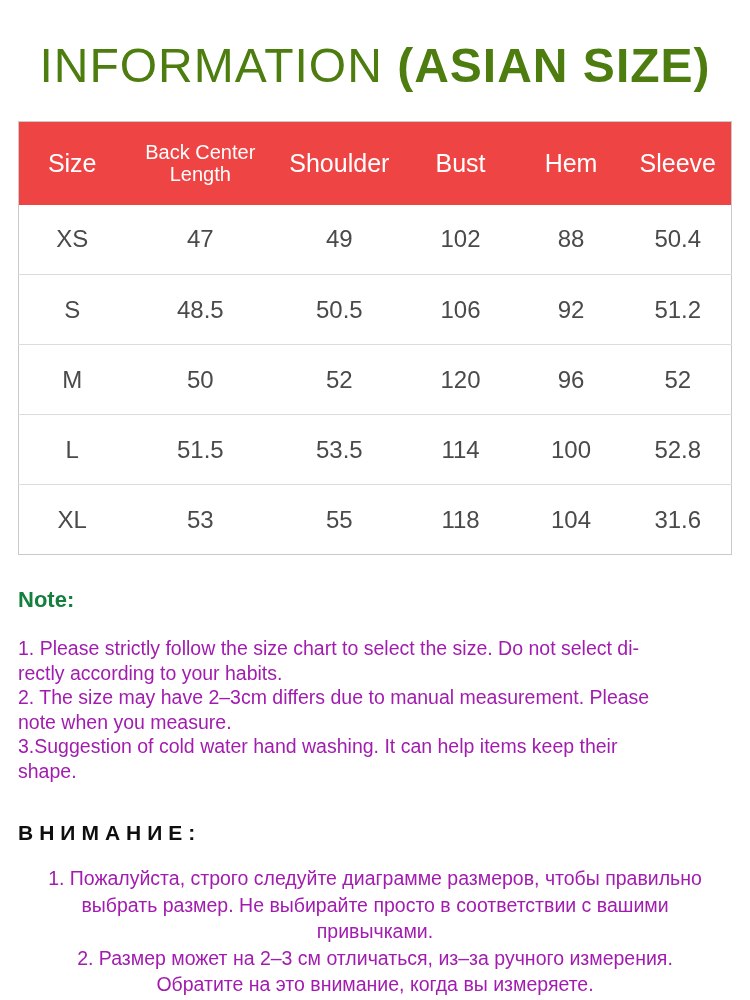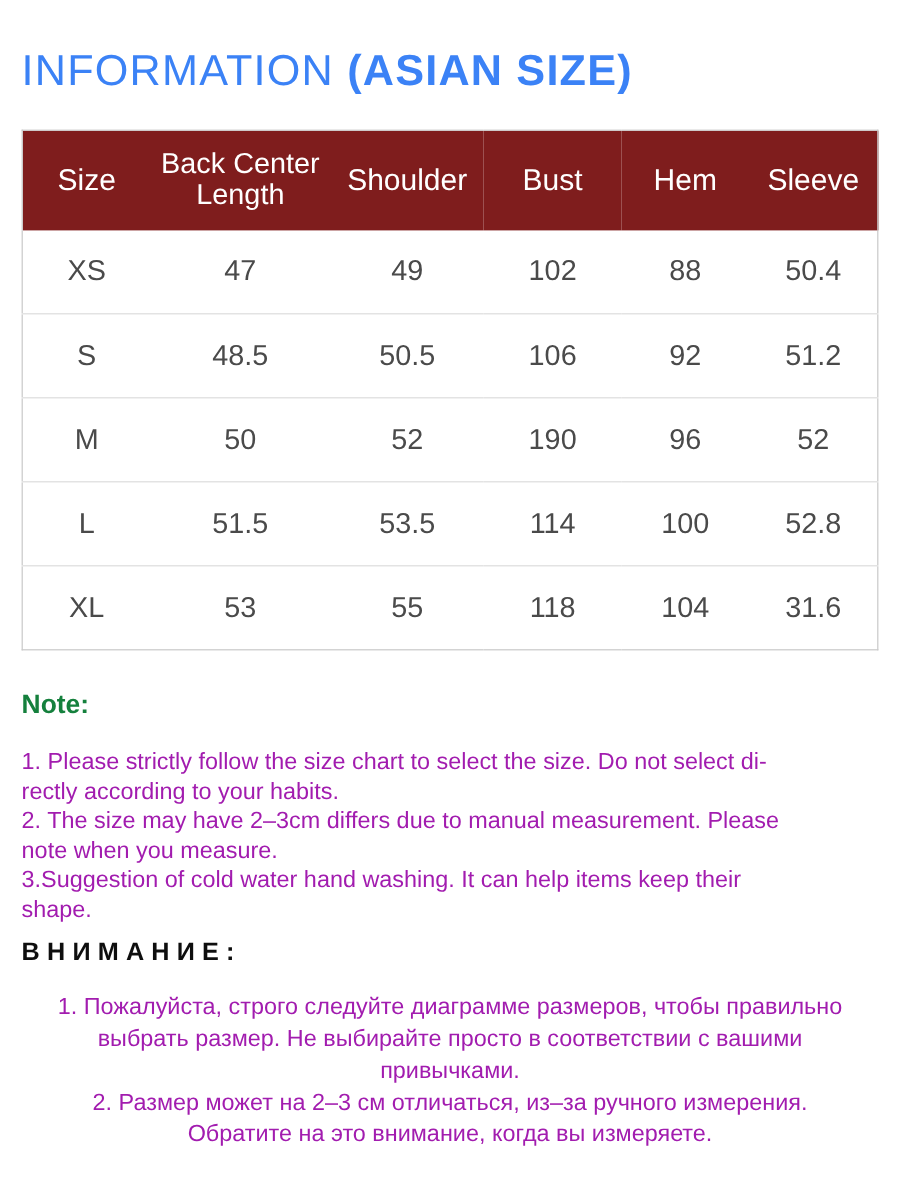--- a/index.html
+++ b/index.html
@@ -7,47 +7,48 @@
   body {
     width: 750px; height: 1000px;
     font-family: "Liberation Sans", "DejaVu Sans", sans-serif;
     color: #1a1a1a;
     overflow: hidden;
   }
   .page { width: 750px; height: 1000px; padding: 0 18px; }
 
   .title {
     margin-top: 38px;
-    font-size: 36px;
+    text-align: center;
+    font-size: 48px;
     letter-spacing: 1px;
-    color: #3b82f6;
+    color: #4d7c0f;
     white-space: nowrap;
   }
   .title .light { font-weight: 400; }
   .title .bold  { font-weight: 700; }
 
   table.size-table {
     margin-top: 28px;
     width: 714px;
     border-collapse: collapse;
     table-layout: fixed;
     border: 1px solid #c9c9c9;
   }
-  table.size-table thead tr { height: 83px; background: #7f1d1d; }
+  table.size-table thead tr { height: 83px; background: #ef4444; }
   table.size-table th {
     color: #ffffff;
     font-size: 25px;
     font-weight: 400;
     text-align: center;
     vertical-align: middle;
     white-space: pre-line;
     line-height: 1.1;
   }
   table.size-table th:nth-child(1) { width: 15%; }
-  table.size-table th:nth-child(2) { width: 21%; font-size: 24px; }
+  table.size-table th:nth-child(2) { width: 21%; font-size: 20px; }
   table.size-table th:nth-child(3) { width: 18%; }
   table.size-table th:nth-child(4) { width: 16%; }
   table.size-table th:nth-child(5) { width: 15%; }
   table.size-table th:nth-child(6) { width: 15%; }
   table.size-table tbody tr { height: 70px; }
   table.size-table td {
     text-align: center;
     vertical-align: middle;
     font-size: 24px;
     color: #4a4a4a;
@@ -62,21 +63,21 @@
     color: #15803d;
   }
   .note-block { margin-top: 23px; }
   .note-block p {
     font-size: 19.5px;
     line-height: 1.26;
     color: #a21caf;
     white-space: pre-line;
   }
   .attention-heading {
-    margin-top: 12px;
+    margin-top: 38px;
     font-size: 21px;
     font-weight: 700;
     letter-spacing: 6px;
     color: #0e0e0e;
   }
   .note-block.ru { margin-top: 20px; text-align: center; }
   .note-block.ru p { line-height: 1.36; }
 </style>
 </head>
 <body>
@@ -111,21 +112,21 @@
           <td>48.5</td>
           <td>50.5</td>
           <td>106</td>
           <td>92</td>
           <td>51.2</td>
         </tr>
         <tr>
           <td>M</td>
           <td>50</td>
           <td>52</td>
-          <td>190</td>
+          <td>120</td>
           <td>96</td>
           <td>52</td>
         </tr>
         <tr>
           <td>L</td>
           <td>51.5</td>
           <td>53.5</td>
           <td>114</td>
           <td>100</td>
           <td>52.8</td>

